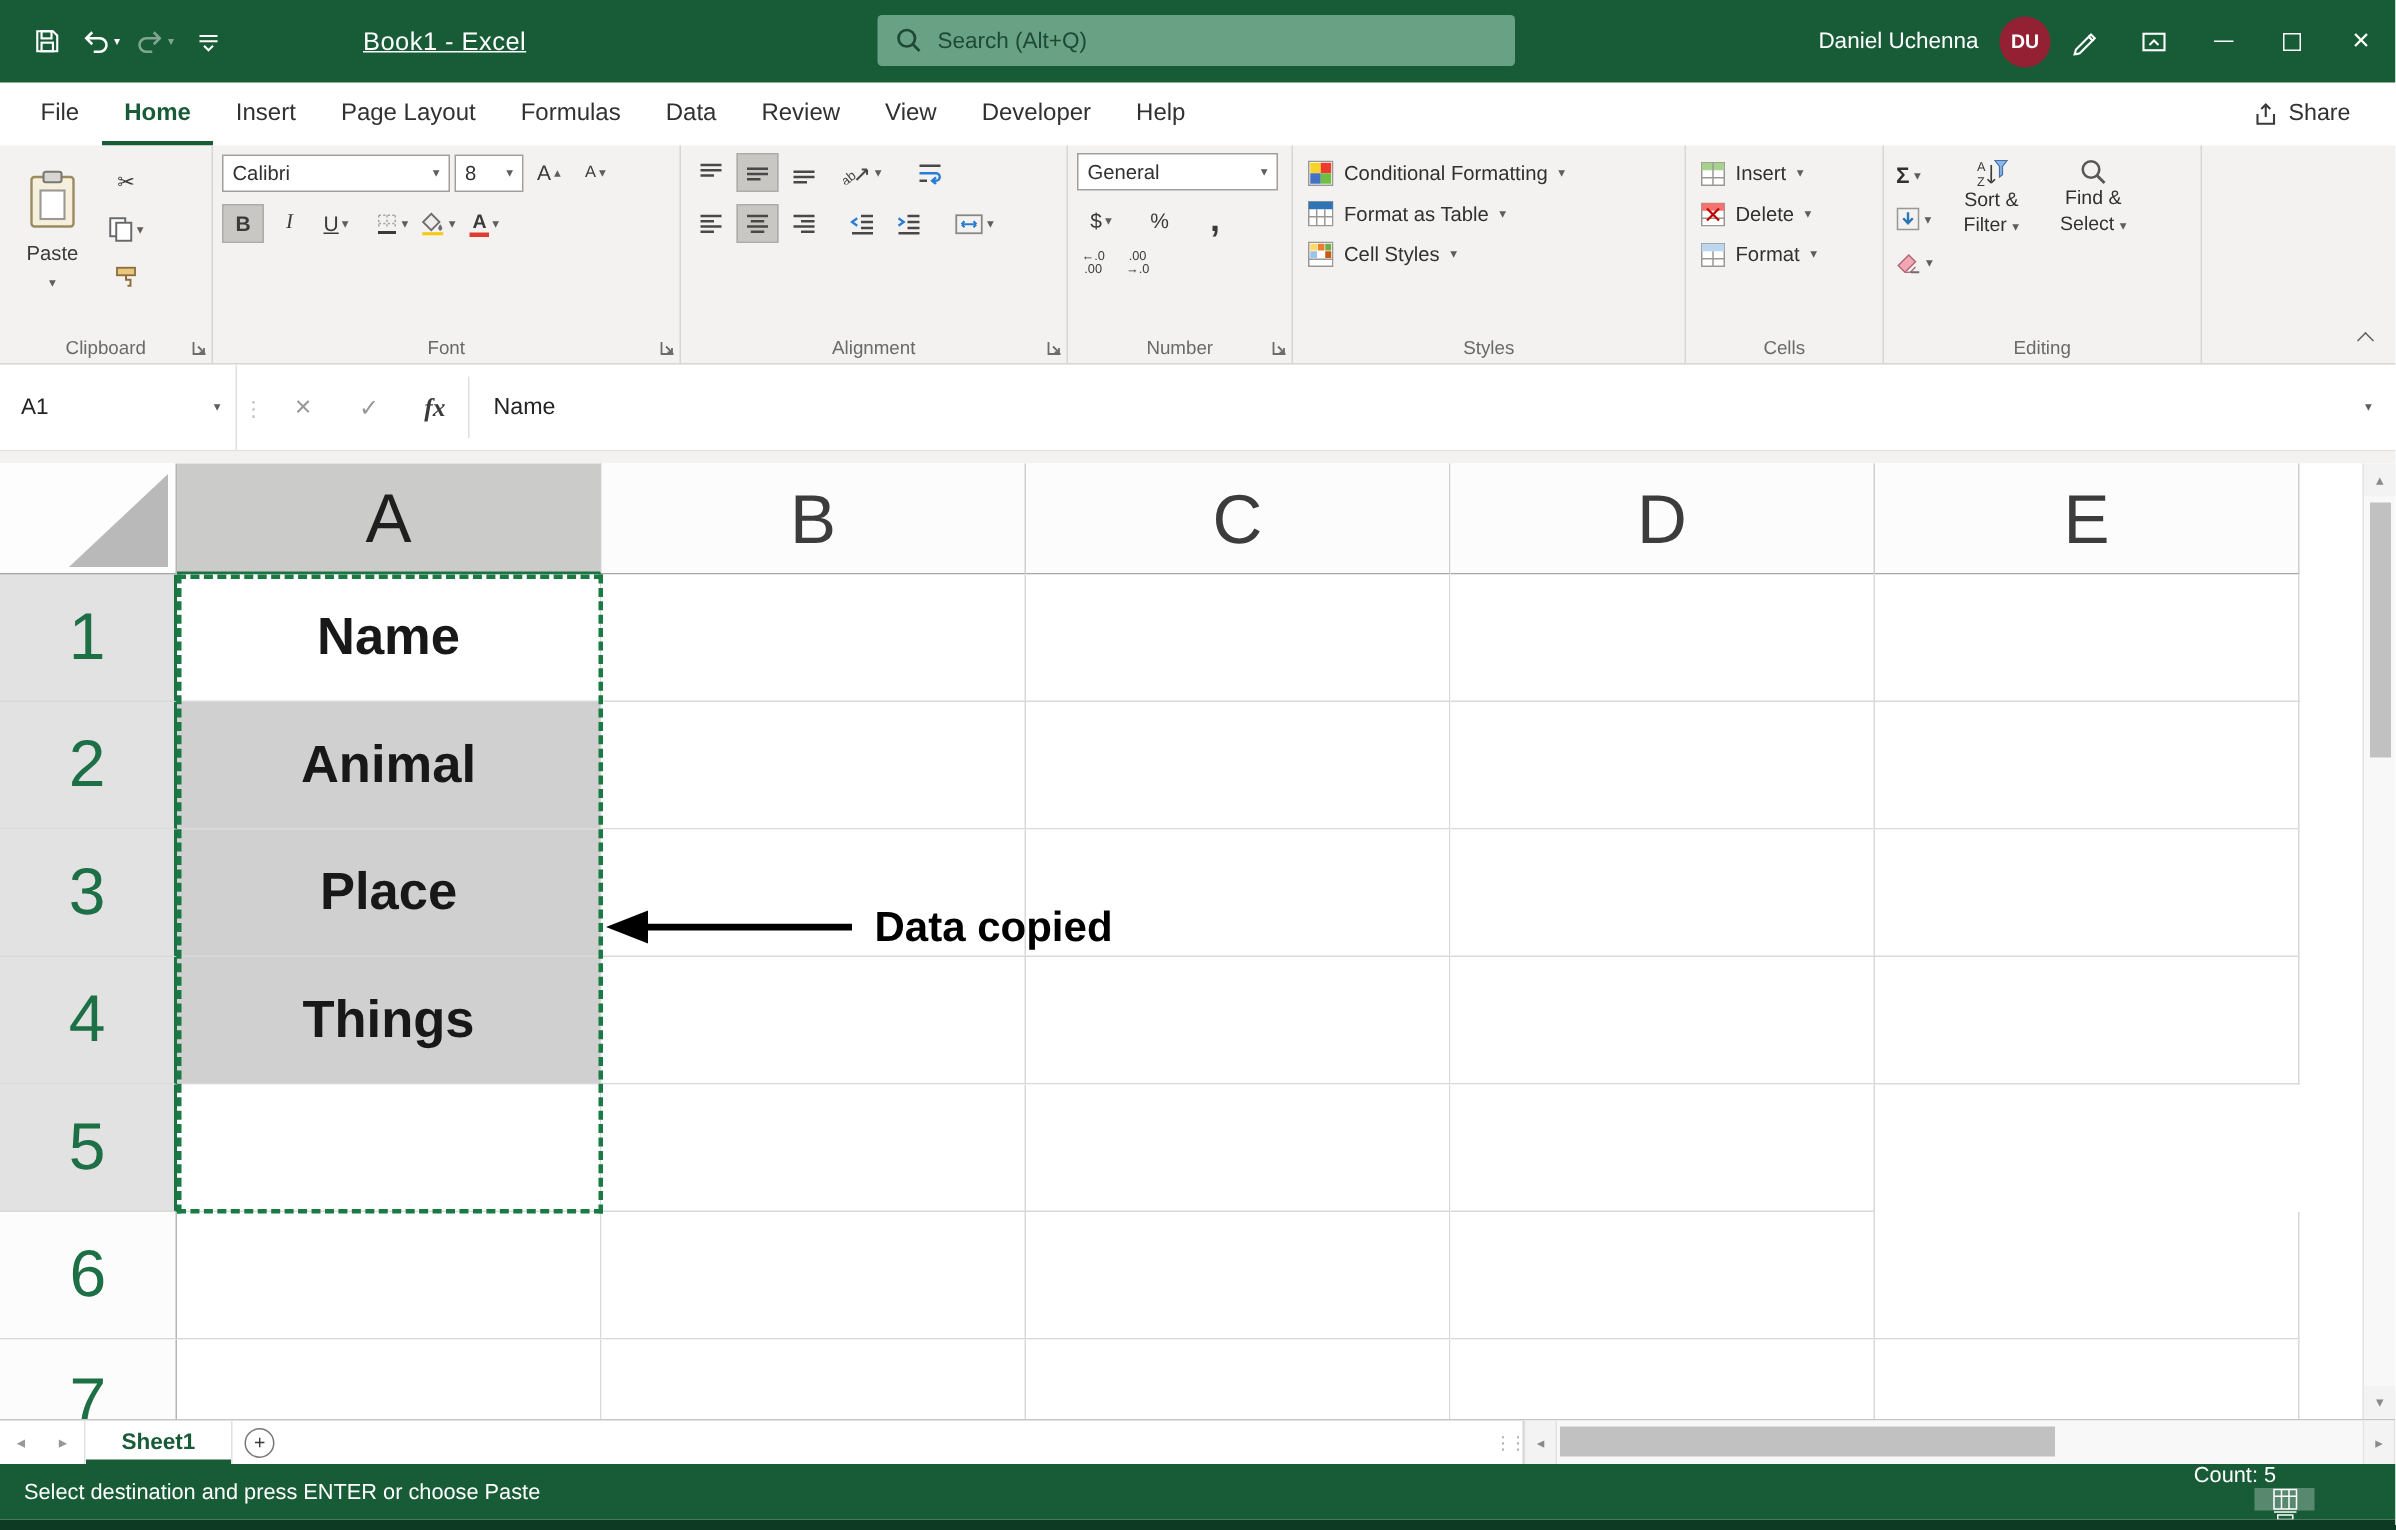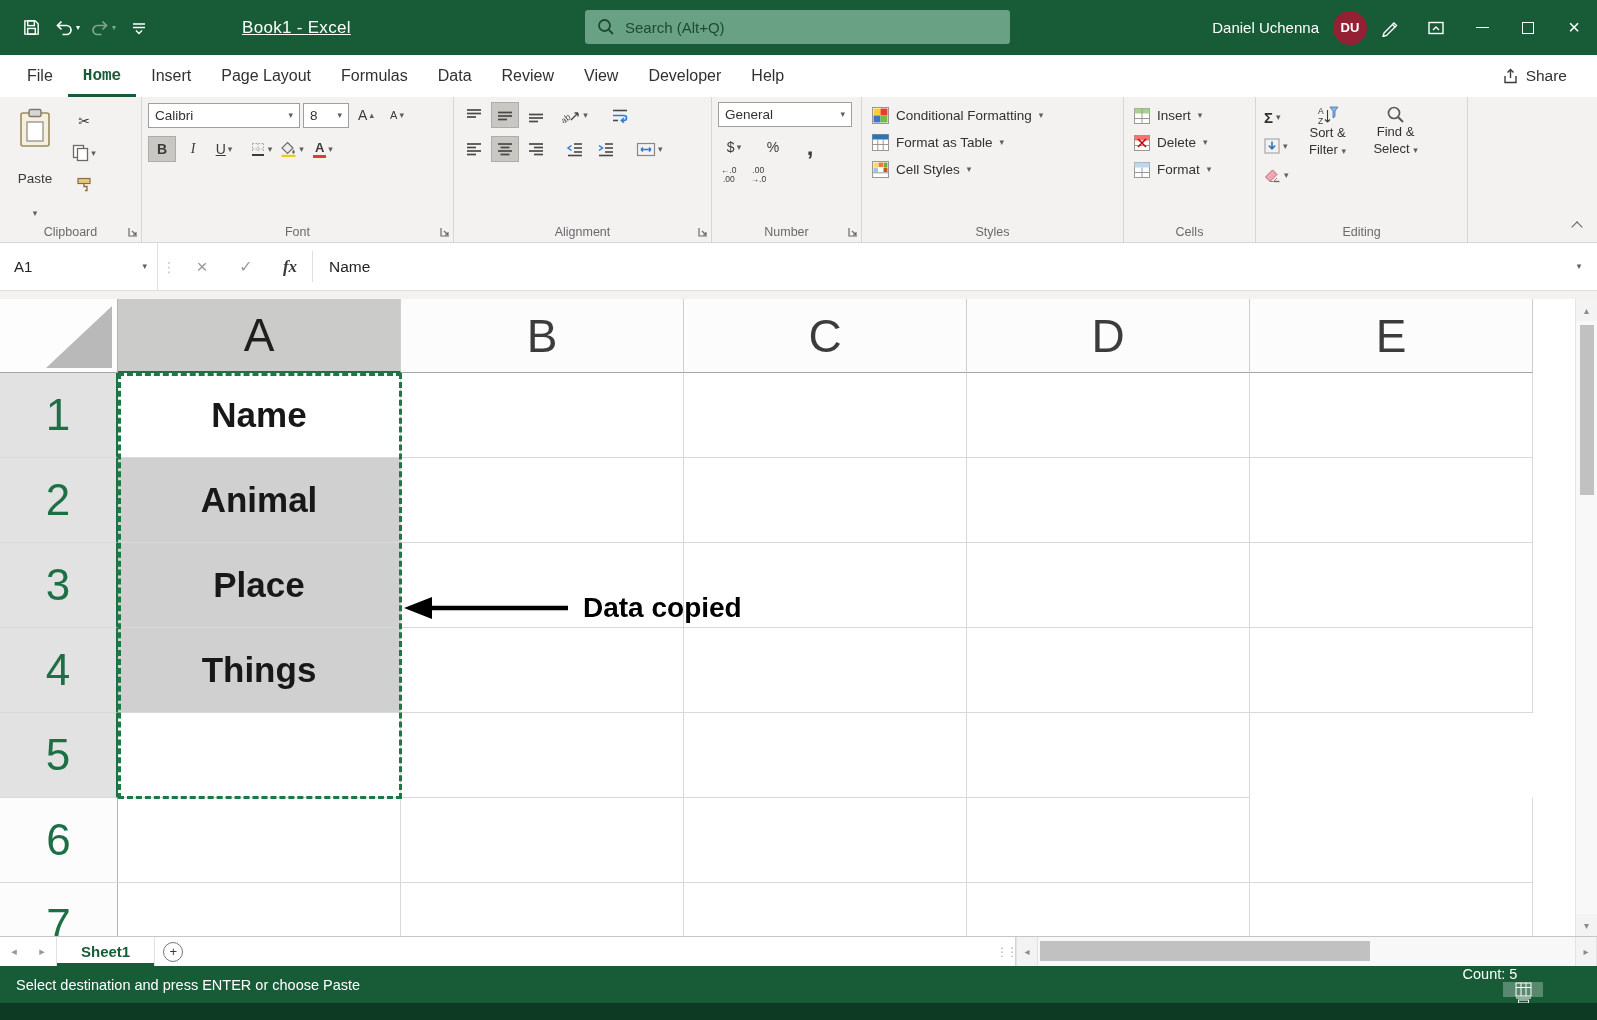--- a/index.html
+++ b/index.html
@@ -20,38 +20,38 @@
   .tbright { margin-left:auto; display:flex; align-items:center; height:100%; }
   .username { font-size:15px; margin-right:14px; white-space:nowrap; }
   .avatar { width:34px; height:34px; border-radius:50%; background:#942034; color:#fff; font-size:13px; font-weight:700; display:flex; align-items:center; justify-content:center; }
   .winbtn { width:46px; height:55px; display:flex; align-items:center; justify-content:center; font-size:20px; color:#fff; }
   .minline { width:13px; border-top:1.6px solid #fff; display:inline-block; }
   .maxbox { width:12px; height:12px; border:1.5px solid #fff; display:inline-block; }
 
   
   .menubar { height:42px; background:#fff; display:flex; align-items:stretch; padding-left:12px; flex:0 0 auto; }
   .mtab { padding:0 15px; display:flex; align-items:center; font-size:16px; color:#323130; white-space:nowrap; }
-  .mtab.active { color:#185c37; font-weight:700; box-shadow:inset 0 -3px 0 #185c37;font-family:Liberation Mono, monospace; }
+  .mtab.active { color:#185c37; font-weight:700; box-shadow:inset 0 -3px 0 #185c37; }
   .sharebtn { margin-left:auto; margin-right:30px; display:flex; align-items:center; gap:7px; font-size:15.5px; color:#323130; }
 
   
   .ribbon { height:146px; background:#f3f2f1; border-bottom:1px solid #d8d6d4; display:flex; position:relative; flex:0 0 auto; }
   .rg { position:relative; border-right:1px solid #d8d6d4; padding:5px 6px 24px 6px; }
   .rlbl { position:absolute; bottom:3px; left:0; right:0; text-align:center; font-size:12.5px; color:#696a6a; }
   .launcher { position:absolute; right:3px; bottom:5px; }
   .cv { font-size:9px; color:#605e5c; line-height:1; }
   .ib { min-width:28px; height:26px; display:flex; align-items:center; justify-content:center; gap:2px; border:1px solid transparent; color:#3b3a39; font-size:14px; }
   .ib.on { background:#c9c7c4; border:1px solid #aeacaa; }
   .rrow { display:flex; align-items:center; gap:3px; }
   .combo { height:25px; border:1px solid #a19f9d; background:#fff; display:flex; align-items:center; padding:0 6px; font-size:13.5px; color:#323130; }
   .combo .cv { margin-left:auto; }
   
   .rg-clip { width:142px; }
   .clipbody { display:flex; gap:6px; }
-  .pastebtn { width:58px; display:flex; flex-direction:column; align-items:center; padding-top:6px; gap:23px; font-size:13.5px; color:#3b3a39; }
+  .pastebtn { width:58px; display:flex; flex-direction:column; align-items:center; padding-top:6px; gap:8px; font-size:13.5px; color:#3b3a39;justify-content:center; }
   .clipcol { display:flex; flex-direction:column; gap:6px; padding-top:6px; }
   
   .rg-font { width:312px; }
   .bU { text-decoration:underline; }
   .redbarA { display:flex; flex-direction:column; align-items:center; line-height:1; }
   .redbarA .bar { width:13px; height:3px; background:#e03c31; margin-top:1px; }
   
   .rg-align { width:258px; }
   
   .rg-num { width:150px; }
@@ -63,21 +63,21 @@
   
   .rg-edit { width:212px; }
   .editbody { display:flex; gap:6px; }
   .editcol { display:flex; flex-direction:column; gap:5px; padding-top:3px; }
   .smb { display:flex; align-items:center; gap:3px; height:24px; padding:0 2px; }
   .bigbtn { width:62px; display:flex; flex-direction:column; align-items:center; padding-top:3px; font-size:13px; color:#323130; line-height:1.3; text-align:center; }
   .collapse { position:absolute; right:16px; bottom:8px; }
   .chevup { display:inline-block; width:8px; height:8px; border-left:1.7px solid #605e5c; border-top:1.7px solid #605e5c; transform:rotate(45deg); }
 
   
-  .fbar { height:48px; background:#fff; border-bottom:1px solid #e1dfdd; display:flex; align-items:stretch; flex:0 0 auto; }
+  .fbar { height:58px; background:#fff; border-bottom:1px solid #e1dfdd; display:flex; align-items:stretch; flex:0 0 auto; }
   .namebox { width:158px; display:flex; align-items:center; padding:0 10px 0 14px; font-size:15px; color:#252423; border-right:1px solid #e1dfdd; }
   .namebox .cv { margin-left:auto; }
   .fbdots { width:22px; display:flex; align-items:center; justify-content:center; color:#c4c2c0; font-size:14px; }
   .fbbtn { width:44px; display:flex; align-items:center; justify-content:center; font-size:16px; color:#9a9896; }
   .fbfx { font-family:"Liberation Serif", serif; font-style:italic; font-weight:700; color:#3b3a39; font-size:17px; }
   .fbdiv { border-left:1px solid #e1dfdd; margin:8px 0; }
   .fbinput { flex:1; display:flex; align-items:center; padding-left:16px; font-size:15.5px; color:#252423; }
   .fbexpand { width:36px; display:flex; align-items:center; justify-content:center; color:#7a7a7a; }
   .gapstrip { height:8px; background:#f3f2f1; flex:0 0 auto; }
 

